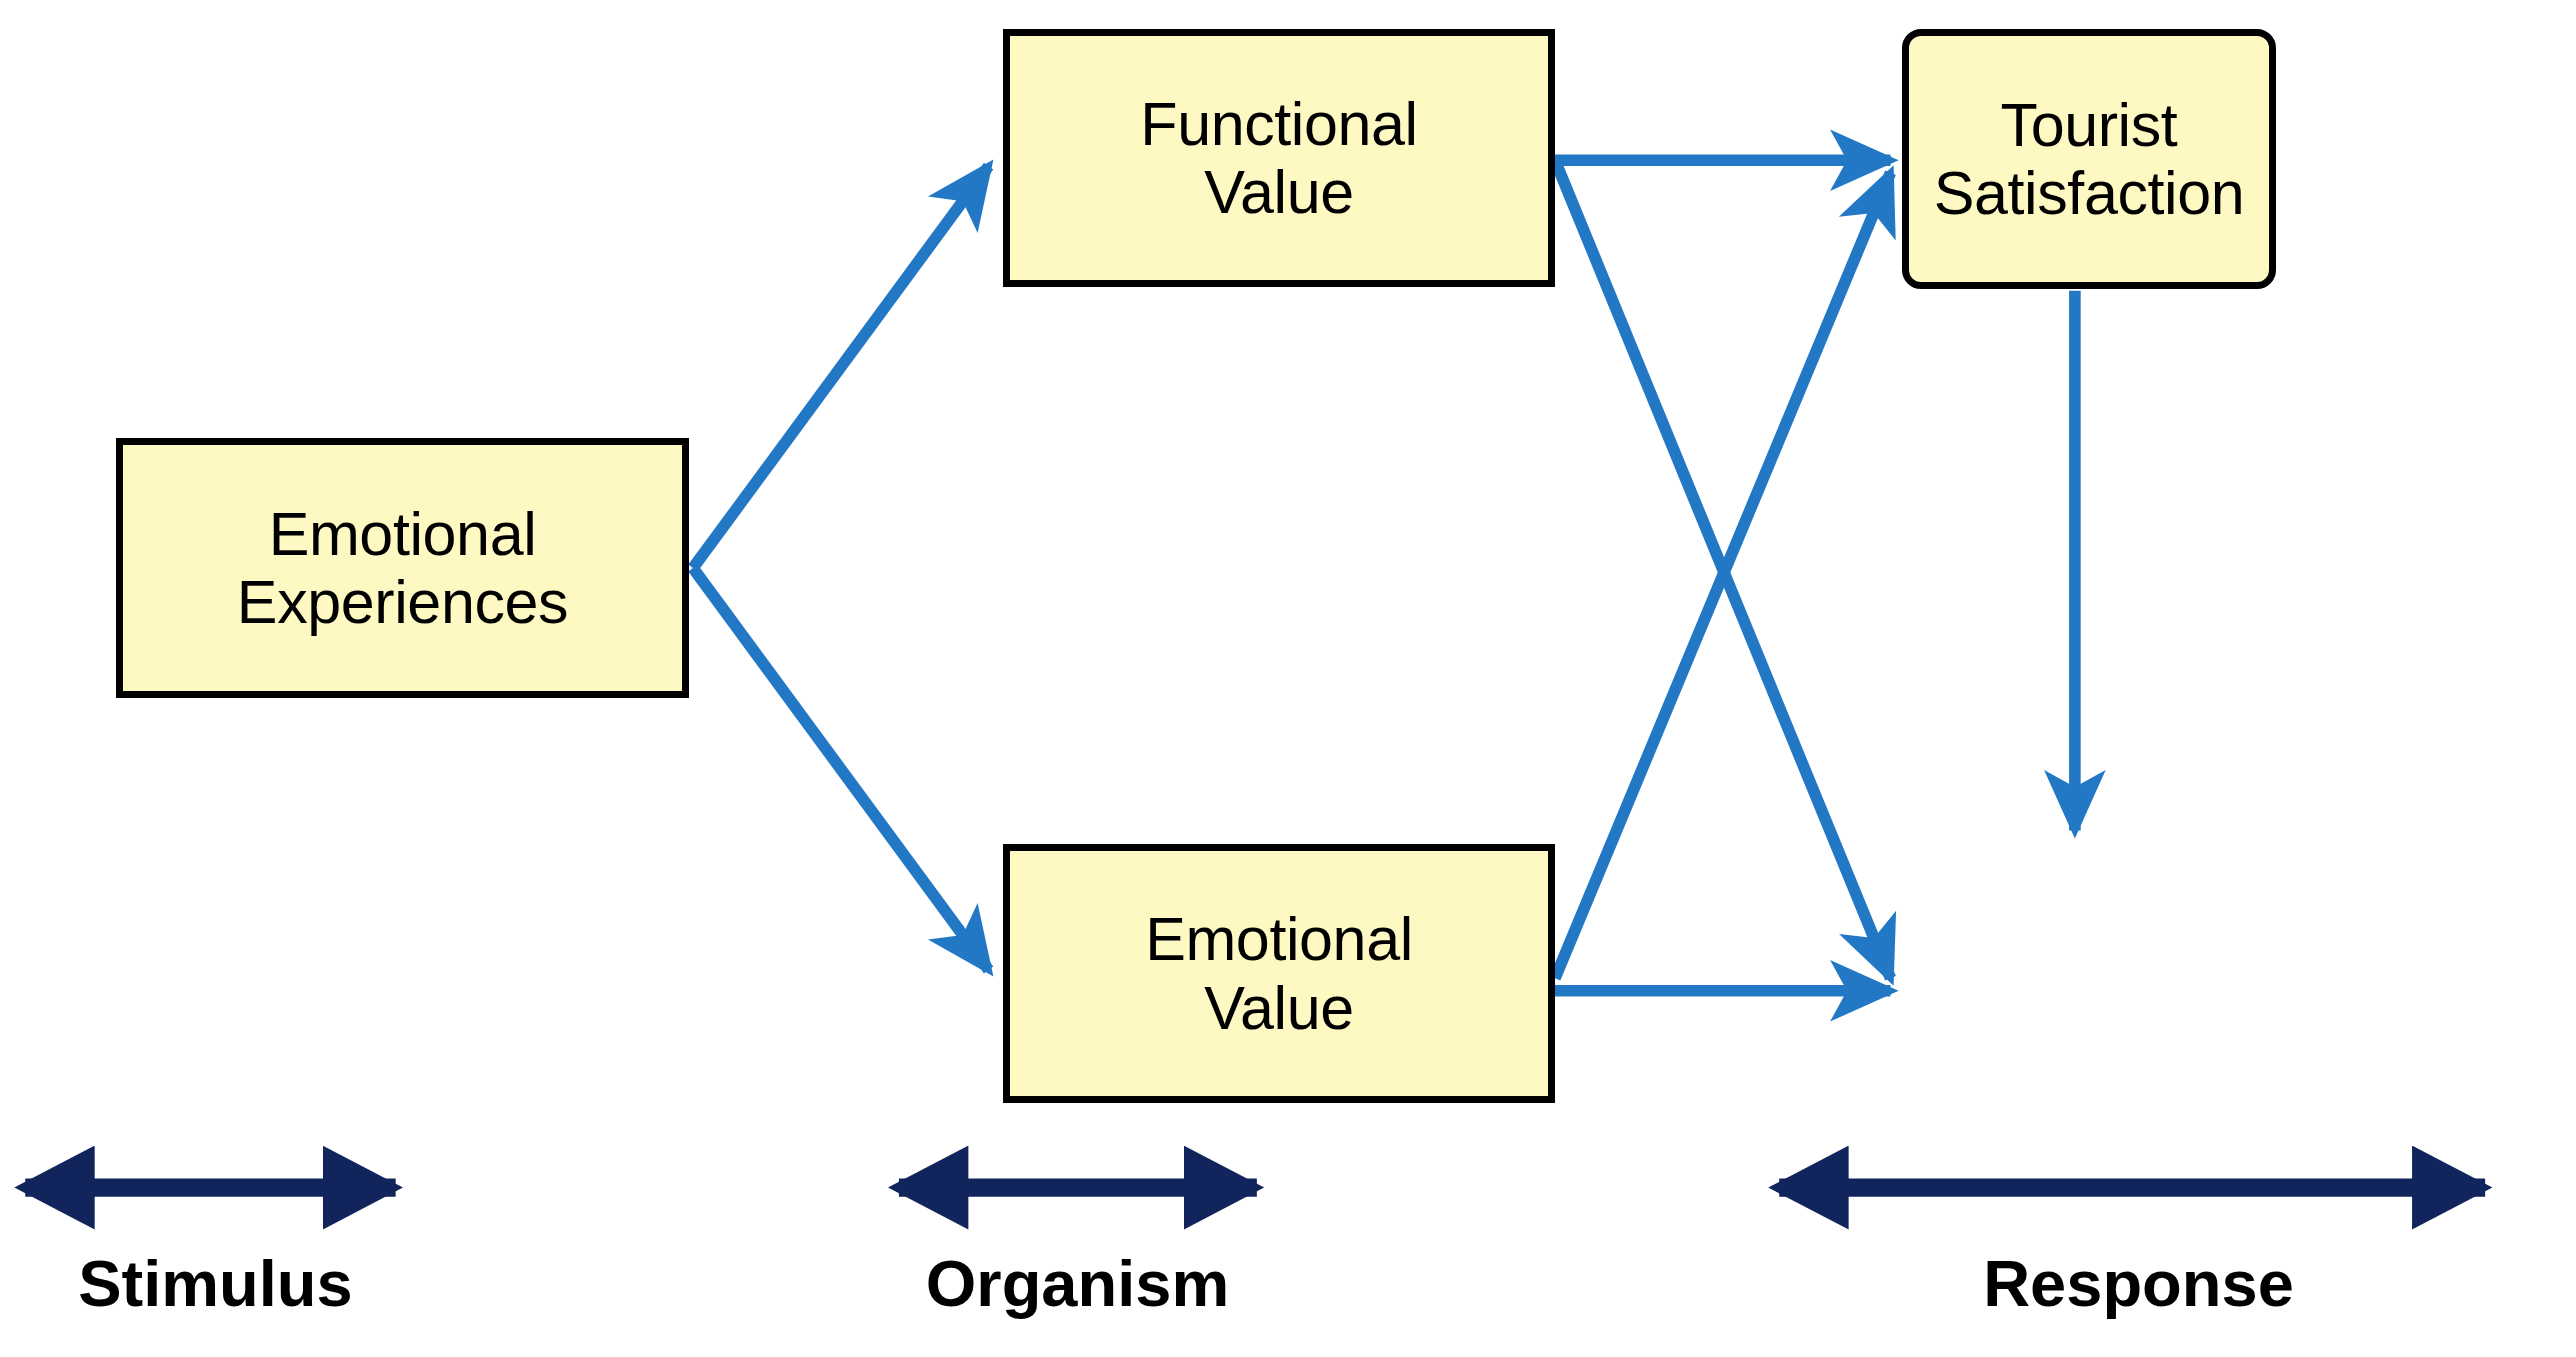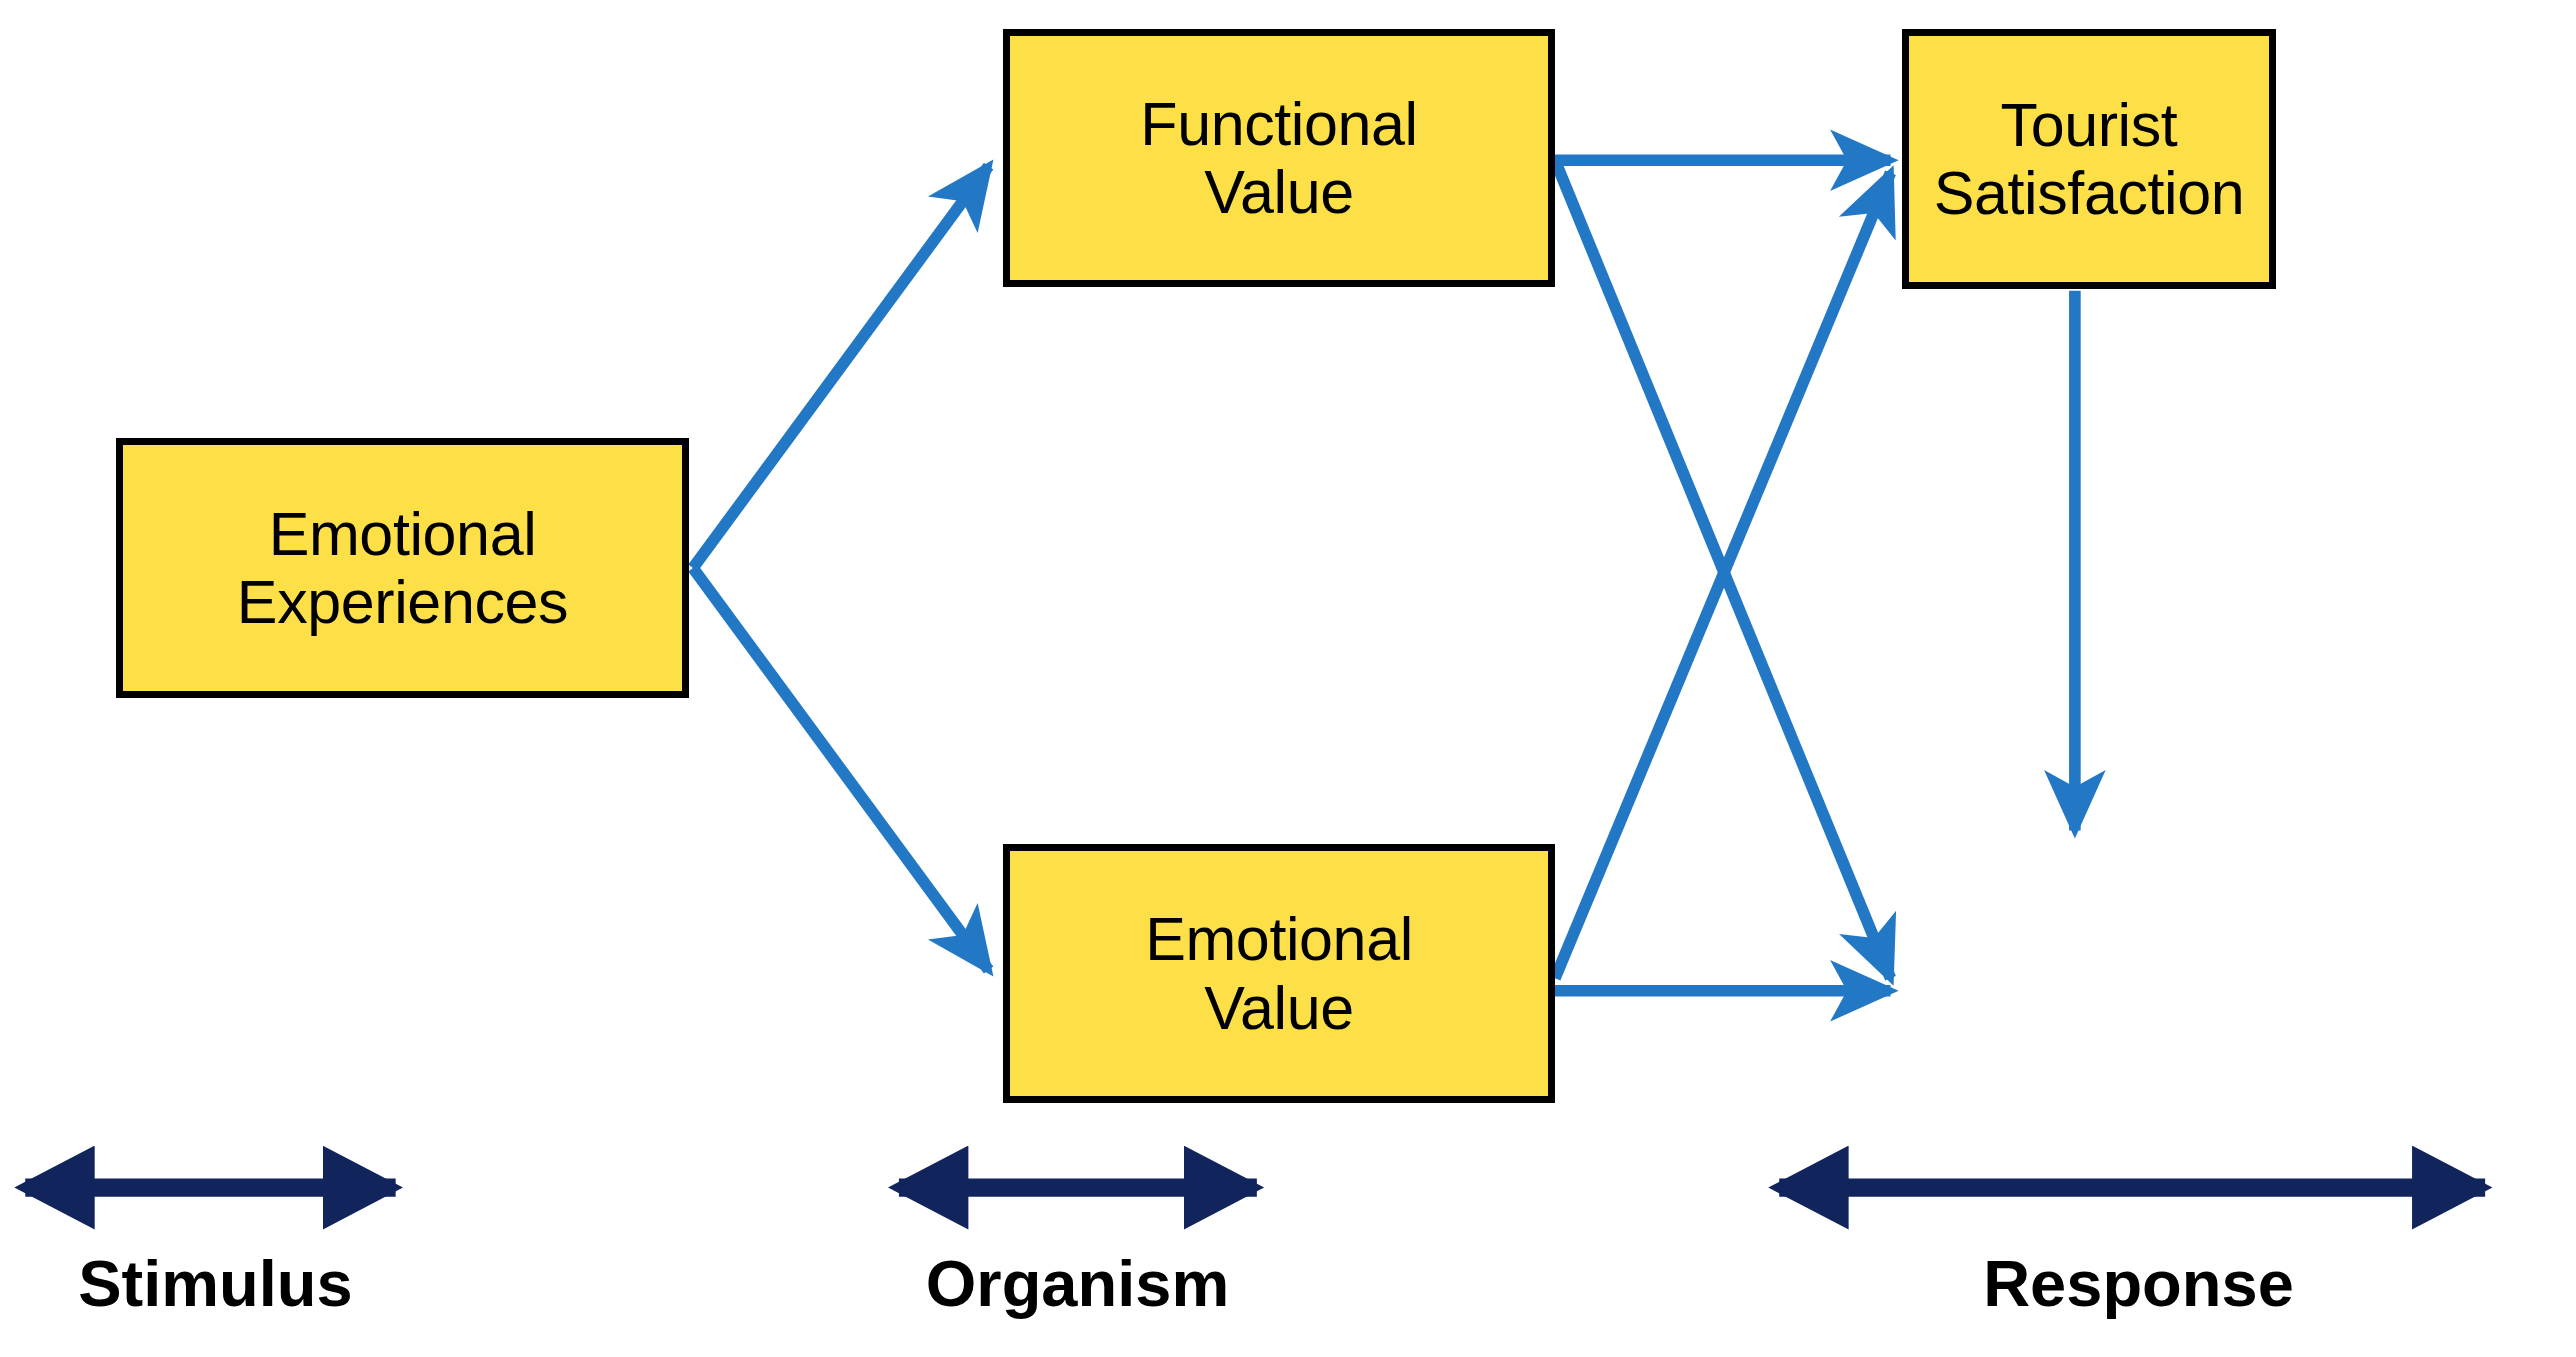--- a/index.html
+++ b/index.html
@@ -21,21 +21,21 @@
     left: 0;
     top: 0;
     width: 2576px;
     height: 1357px;
     pointer-events: none;
   }
   .node {
     position: absolute;
     box-sizing: border-box;
     border: 7.5px solid #000000;
-    background: #fde047;
+    background: #fef9c3;
     display: flex;
     align-items: center;
     justify-content: center;
     text-align: center;
     color: #000000;
     font-family: "Liberation Sans", "DejaVu Sans", sans-serif;
     font-size: 61px;
     font-weight: 400;
     line-height: 1.12;
     letter-spacing: -0.4px;
@@ -106,21 +106,21 @@
   <div class="node" style="left:1003px; top:29px; width:552px; height:258px;">
     <span class="node-label">Functional
 Value</span>
   </div>
 
   <div class="node" style="left:1003px; top:844px; width:552px; height:259px;">
     <span class="node-label">Emotional
 Value</span>
   </div>
 
-  <div class="node" style="left:1902px; top:29px; width:374px; height:260px;">
+  <div class="node" style="left:1902px; top:29px; width:374px; height:260px;border-radius:19px;">
     <span class="node-label">Tourist
 Satisfaction</span>
   </div>
 
 
   <div class="band-label" style="left:0px; top:1246px; width:415px;">Stimulus</div>
 
   <div class="band-label" style="left:862px; top:1246px; width:415px;">Organism</div>
 
   <div class="band-label" style="left:1923px; top:1246px; width:415px;">Response</div>

